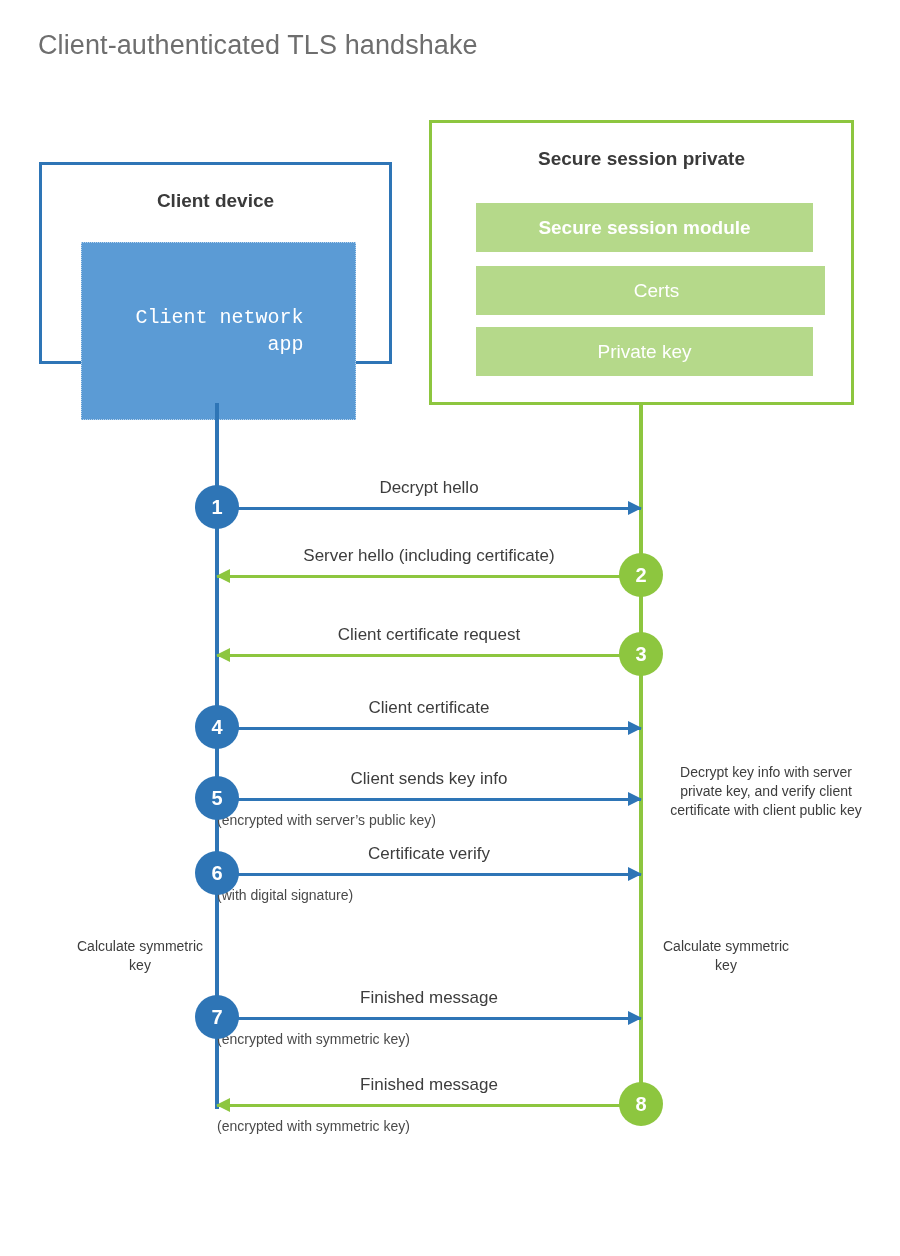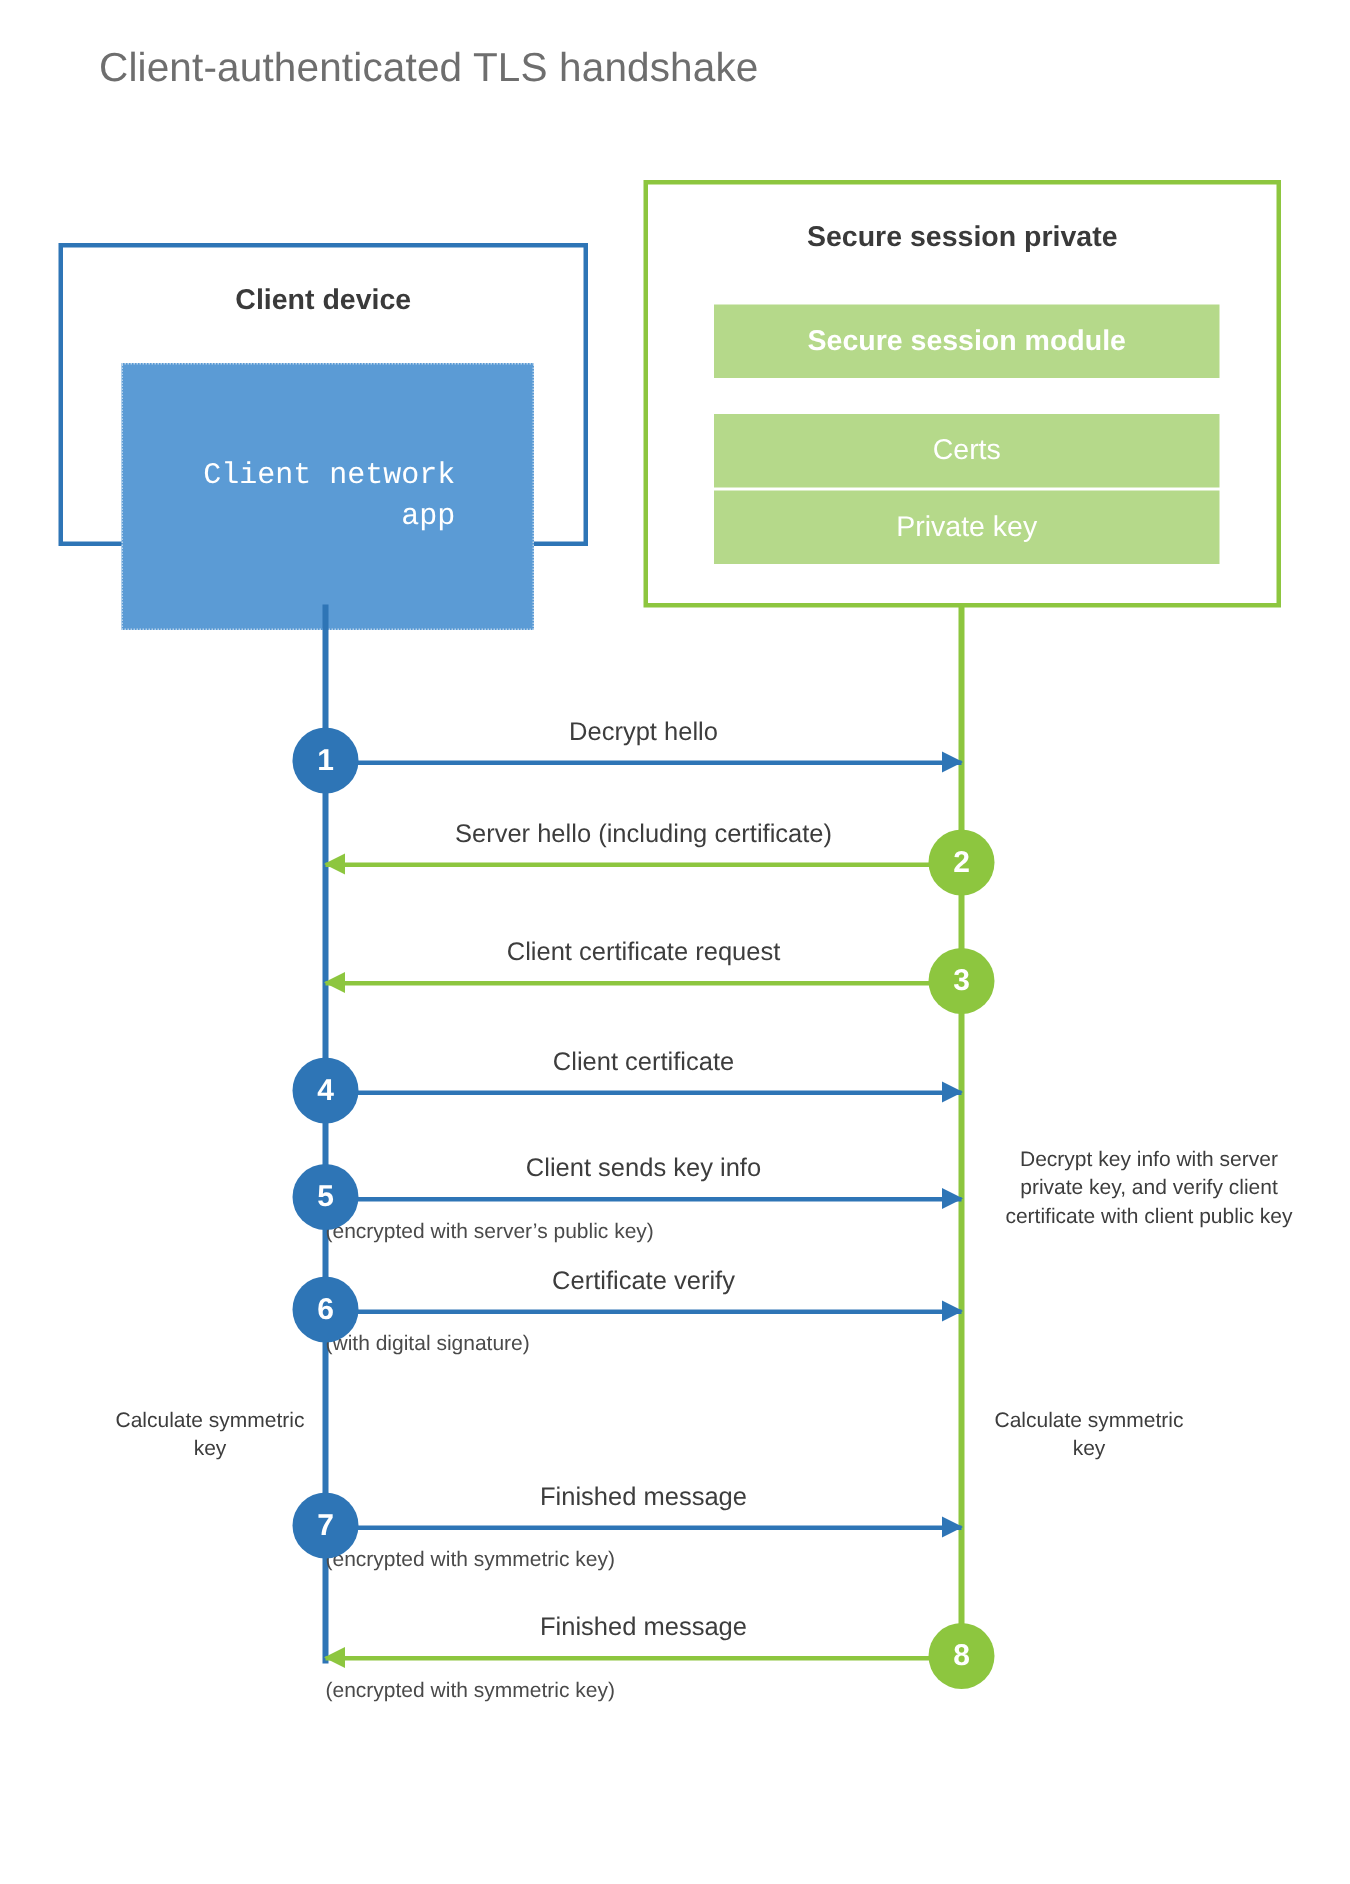--- a/index.html
+++ b/index.html
@@ -18,21 +18,20 @@
 
   #diagram-title {
     position: absolute;
     left: 38px;
     top: 30px;
     font-size: 27px;
     font-weight: 400;
     color: #6e6e6e;
     letter-spacing: 0.1px;
     white-space: nowrap;
-    margin-left: 28px;
   }
 
   
   .actor-box {
     position: absolute;
     background: #ffffff;
     box-sizing: border-box;
   }
   #client-box {
     left: 39px;
@@ -85,21 +84,21 @@
     width: 337px;
     height: 49px;
     background: #b5d98a;
     display: flex;
     align-items: center;
     justify-content: center;
     color: #ffffff;
     font-size: 19px;
   }
   .sm-0 { top: 80px; font-weight: bold; }
-  .sm-1 { top: 153px; }
+  .sm-1 { top: 143px; padding-left: 12px; }
   .sm-2 { top: 204px; }
 
   
   .lifeline {
     position: absolute;
     width: 4px;
   }
   #client-lifeline {
     left: 215px;
     top: 403px;

